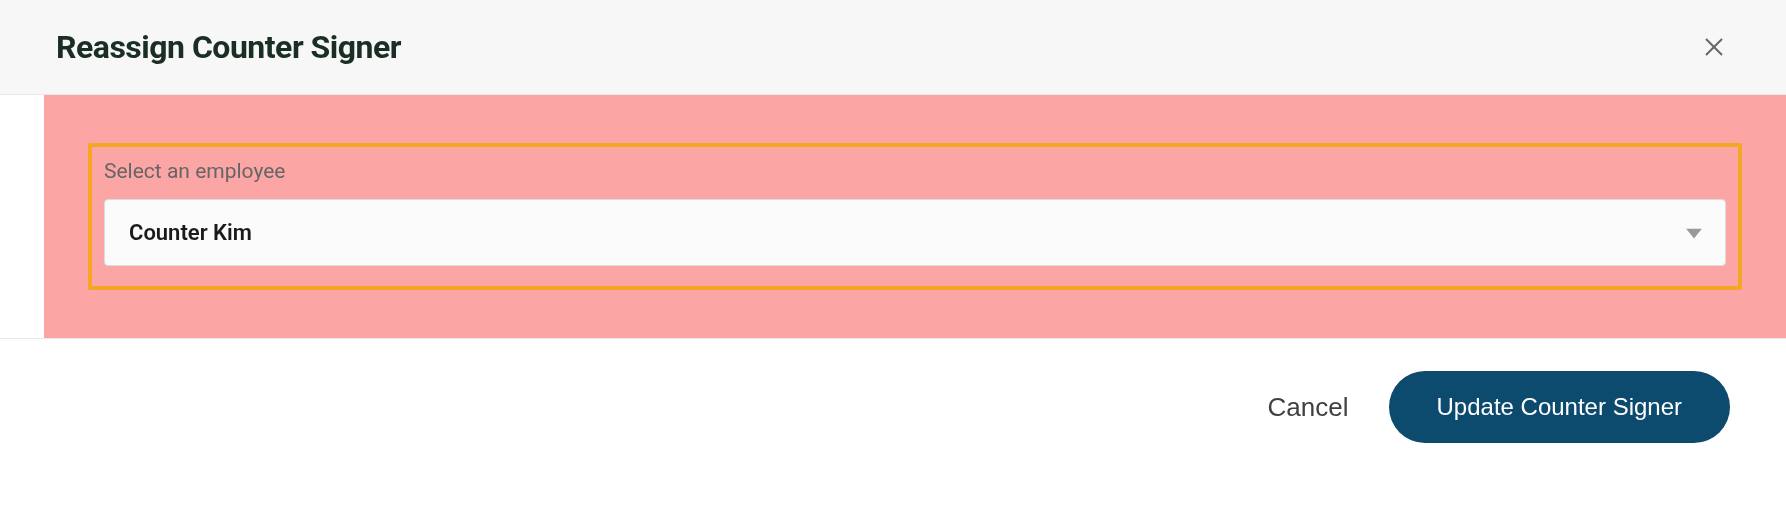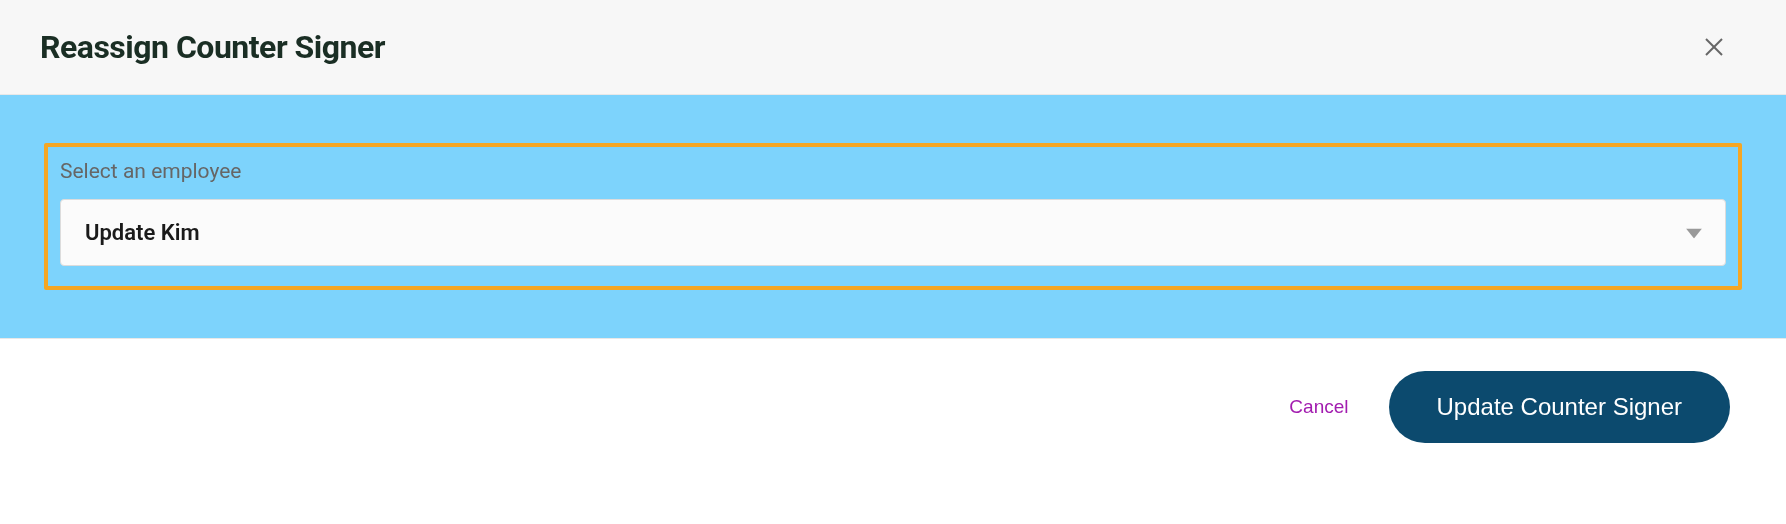--- a/index.html
+++ b/index.html
@@ -11,21 +11,21 @@
     body {
       font-family: -apple-system, BlinkMacSystemFont, "Segoe UI", Roboto, Helvetica, Arial, sans-serif;
       background: #ffffff;
       width: 1786px;
     }
     
     .modal-header {
       display: flex;
       align-items: center;
       justify-content: space-between;
-      padding: 28px 56px 28px 40px;
+      padding: 28px 56px 28px 56px;
       background: #f7f7f7;
       border-bottom: 1px solid #e8e8e8;
     }
     
     .modal-title {
       font-size: 32px;
       font-weight: 700;
       color: #1a2e24;
       letter-spacing: -0.5px;
     }
@@ -42,21 +42,22 @@
     
     .close-button svg {
       width: 24px;
       height: 24px;
       stroke: #666;
       stroke-width: 2;
     }
     
     .modal-body {
       padding: 48px 44px 48px 44px;
-      background: #7dd3fc;
+      background: #fca5a5;
+      margin-left: 44px;
     }
     
     .highlight-box {
       border: 4px solid #f5a623;
       border-radius: 2px;
       padding: 12px 12px 20px 12px;
     }
     
     .field-label {
       font-size: 21px;
@@ -103,23 +104,23 @@
       justify-content: flex-end;
       gap: 36px;
       padding: 32px 56px 32px 56px;
       border-top: 1px solid #e8e8e8;
       background: #ffffff;
     }
     
     .cancel-button {
       background: none;
       border: none;
-      font-size: 19px;
+      font-size: 26px;
       font-weight: 500;
-      color: #a21caf;
+      color: #404040;
       cursor: pointer;
       padding: 8px 4px;
       margin-left: 8px;
     }
     
     .primary-button {
       background: #0c4a6e;
       border: none;
       border-radius: 40px;
       padding: 22px 48px;
@@ -139,21 +140,21 @@
       <line x1="4" y1="4" x2="20" y2="20"></line>
       <line x1="20" y1="4" x2="4" y2="20"></line>
     </svg>
   </button>
 </div>
 
 <div class="modal-body">
   <div class="highlight-box">
     <label class="field-label">Select an employee</label>
     <div class="select-wrapper">
-      <div class="select-field">Update Kim</div>
+      <div class="select-field">Counter Kim</div>
       <span class="select-caret">
         <svg viewBox="0 0 16 10">
           <polygon points="0,0 16,0 8,10"></polygon>
         </svg>
       </span>
     </div>
   </div>
 </div>
 
 <div class="modal-footer">

